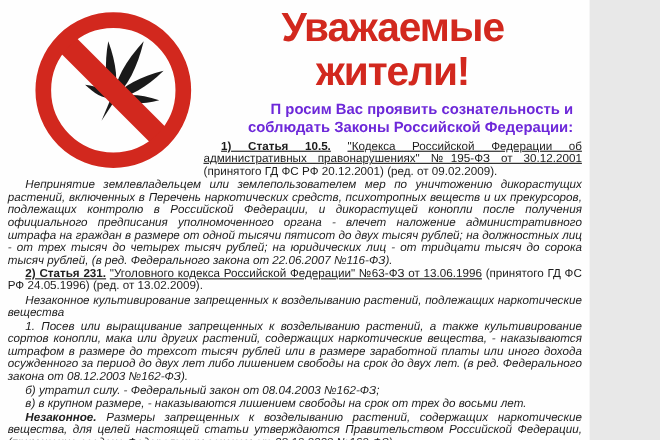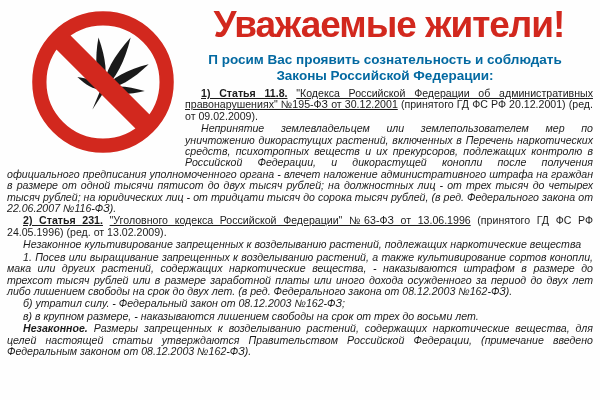--- a/index.html
+++ b/index.html
@@ -1,43 +1,43 @@
 <!DOCTYPE html>
 <html style="--accent: #d2281e;"><head>
 <meta charset="utf-8">
 <style>
   html,body{margin:0;padding:0;background:#e8e8e8;}
   .poster{
     position:relative;
-    width:600px;height:400px;
+    width:536px;height:400px;
     background:#fefefe;
     box-sizing:border-box;
     padding:4px 7px;
     font-family:"Liberation Sans","DejaVu Sans",sans-serif;
     color:#1c1c1c;
     overflow:hidden;
   }
   .sign{float:left;width:178px;height:158px;}
   .sign svg{display:block;margin:2px 0 0 20px;}
   h1.title{
     margin:1px 0 0;
     text-align:center;
     font-size:37px;
     line-height:40px;
     font-weight:bold;
     letter-spacing:-1px;
     color:var(--accent);
   }
   h2.subtitle{
     margin:7px 8px 5px;
-    text-align:center;
+    text-align:right;
     font-size:13.5px;
     line-height:15.5px;
     font-weight:bold;
-    color:#0369a1;
+    color:#6d28d9;
   }
   p{
     margin:0 0 1px;
     font-size:10.6px;
     line-height:11.4px;
     text-align:justify;
     text-indent:16px;
   }
   p.i{font-style:italic;}
   .bu{font-weight:bold;text-decoration:underline;}
@@ -66,32 +66,32 @@
       <rect x="13" y="69.5" width="134" height="21" fill="#d2281e" transform="rotate(45 80 80)"></rect>
 
       <circle cx="80" cy="80" r="67" fill="none" stroke="#d2281e" stroke-width="15"></circle>
     </svg>
   </div>
 
   <h1 class="title">Уважаемые жители!</h1>
 
   <h2 class="subtitle">П росим Вас проявить сознательность и соблюдать Законы Российской Федерации:</h2>
 
-  <p><span class="bu">1) Статья 11.8.</span> <span class="u">"Кодекса Российской Федерации об административных правонарушениях" №195-ФЗ от 30.12.2001</span><span> (принятого ГД ФС РФ 20.12.2001) (ред. от 09.02.2009).</span></p>
+  <p><span class="bu">1) Статья 10.5.</span> <span class="u">"Кодекса Российской Федерации об административных правонарушениях" №195-ФЗ от 30.12.2001</span><span> (принятого ГД ФС РФ 20.12.2001) (ред. от 09.02.2009).</span></p>
 
 
   <p class="i">Непринятие землевладельцем или землепользователем мер по уничтожению дикорастущих растений, включенных в Перечень наркотических средств, психотропных веществ и их прекурсоров, подлежащих контролю в Российской Федерации, и дикорастущей конопли после получения официального предписания уполномоченного органа - влечет наложение административного штрафа на граждан в размере от одной тысячи пятисот до двух тысяч рублей; на должностных лиц - от трех тысяч до четырех тысяч рублей; на юридических лиц - от тридцати тысяч до сорока тысяч рублей, (в ред. Федерального закона от 22.06.2007 №116-ФЗ).</p>
 
   <p><span class="bu">2) Статья 231.</span> <span class="u">"Уголовного кодекса Российской Федерации" №63-ФЗ от 13.06.1996</span><span> (принятого ГД ФС РФ 24.05.1996) (ред. от 13.02.2009).</span></p>
 
   <p class="i">Незаконное культивирование запрещенных к возделыванию растений, подлежащих наркотические вещества</p>
 
   <p class="i">1. Посев или выращивание запрещенных к возделыванию растений, а также культивирование сортов конопли, мака или других растений, содержащих наркотические вещества, - наказываются штрафом в размере до трехсот тысяч рублей или в размере заработной платы или иного дохода осужденного за период до двух лет либо лишением свободы на срок до двух лет. (в ред. Федерального закона от 08.12.2003 №162-ФЗ).</p>
 
 
 
-  <p class="i">б) утратил силу. - Федеральный закон от 08.12.2003 №162-ФЗ;</p>
+  <p class="i">б) утратил силу. - Федеральный закон от 08.04.2003 №162-ФЗ;</p>
 
   <p class="i">в) в крупном размере, - наказываются лишением свободы на срок от трех до восьми лет.</p>
 
   <p class="i"><span class="bi">Незаконное.</span><span> Размеры запрещенных к возделыванию растений, содержащих наркотические вещества, для целей настоящей статьи утверждаются Правительством Российской Федерации, (примечание введено Федеральным законом от 08.12.2003 №162-ФЗ).</span></p>
 
 </div>
 
 </body></html>

